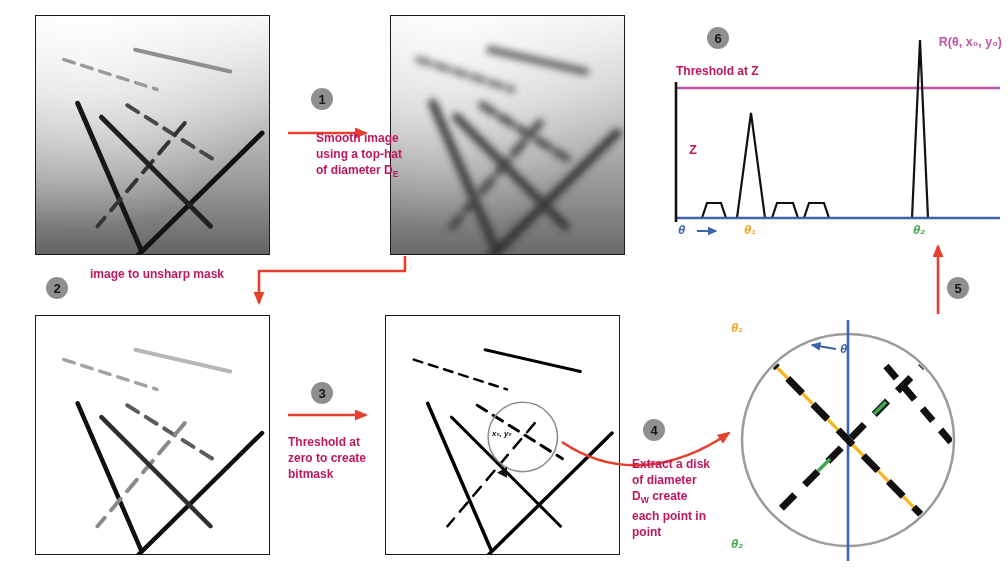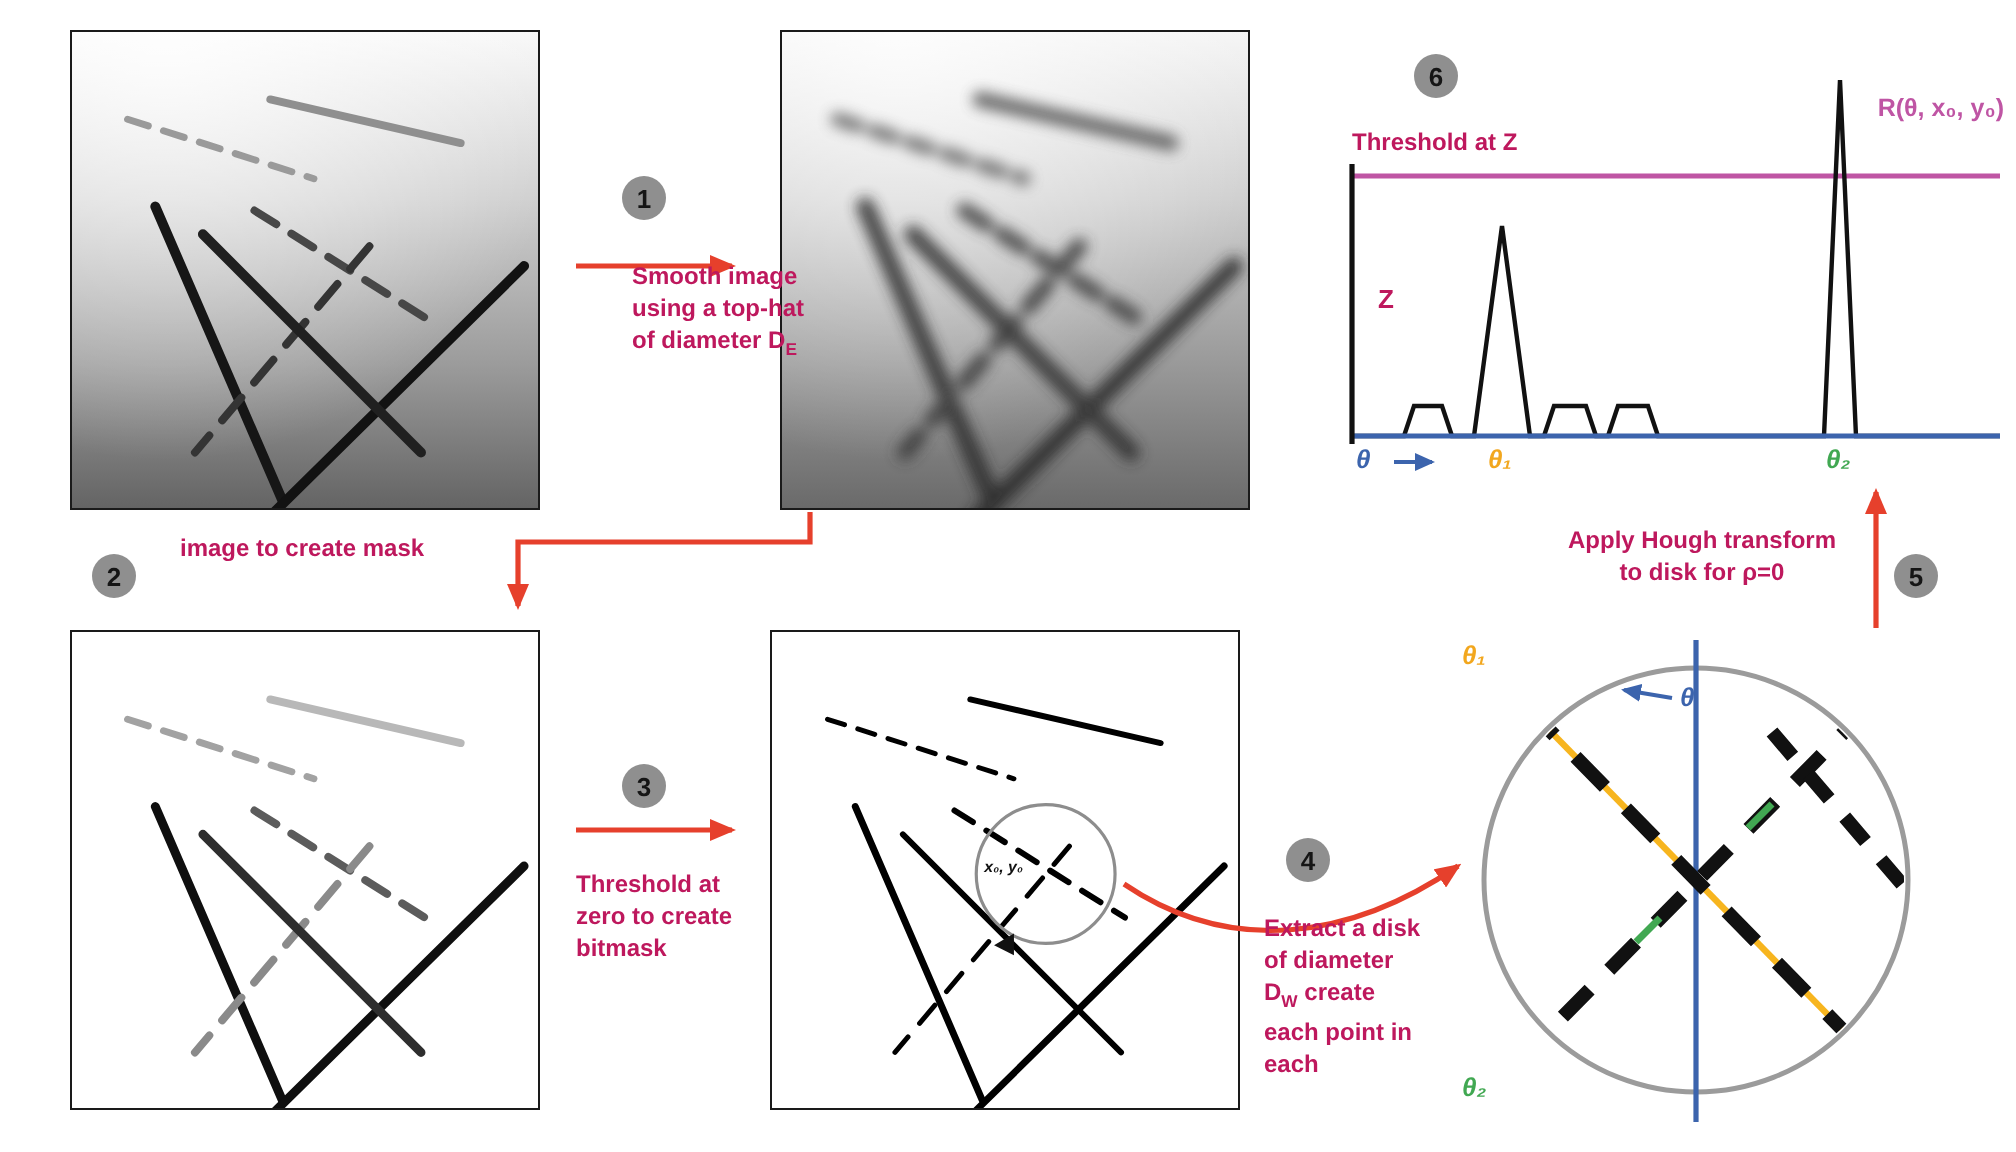--- a/index.html
+++ b/index.html
@@ -14,21 +14,21 @@
   .panel svg{display:block;width:100%;height:100%;}
   .overlay{position:absolute;left:0;top:0;pointer-events:none;}
   .badge{position:absolute;width:22px;height:22px;border-radius:50%;
          background:var(--badge);color:#151515;font-weight:bold;font-size:13px;
          display:flex;align-items:center;justify-content:center;}
   .lbl{position:absolute;font-weight:bold;font-size:12px;line-height:16px;color:#be185d;}
   .lbl.center{text-align:center;}
   .lbl.right{text-align:right;}
   .sym{position:absolute;font-weight:bold;font-size:13px;font-style:italic;line-height:15px;}
   .c-blue{color:var(--blue);} .c-orange{color:var(--orange);} .c-green{color:var(--green);}
-  .c-magenta{color:var(--magenta);margin-top:12px;}
+  .c-magenta{color:var(--magenta);}
   sub{font-size:0.72em;}
   .sk-red{stroke:var(--red);} .fl-red{fill:var(--red);}
   .sk-blue{stroke:var(--blue);} .fl-blue{fill:var(--blue);}
   .sk-magenta{stroke:var(--magenta);}
   .sk-orange{stroke:var(--yellow);}
   .sk-green{stroke:var(--green);}
   .aw{stroke-width:2.6;fill:none;}
 </style>
 </head>
 <body>
@@ -188,41 +188,37 @@
       <span>6</span>
     </div>
 
   <div class="lbl" style="left:288px;top:130px;width:120px;margin-left:28px;">
     <div>Smooth image</div>
     <div>using a top-hat</div>
     <div><span>of diameter D</span><sub>E</sub></div>
   </div>
 
   <div class="lbl" style="left:90px;top:266px;width:170px;">
-    <div>image to create mask</div>
+    <div>image to unsharp mask</div>
   </div>
 
   <div class="lbl" style="left:288px;top:434px;width:120px;">
     <div>Threshold at</div>
     <div>zero to create</div>
     <div>bitmask</div>
   </div>
 
   <div class="lbl" style="left:632px;top:456px;width:110px;">
     <div>Extract a disk</div>
     <div>of diameter</div>
     <div><span>D</span><sub>W</sub><span> create</span></div>
     <div>each point in</div>
-    <div>each</div>
-  </div>
-
-  <div class="lbl center" style="left:770px;top:262px;width:162px;">
-    <div>Apply Hough transform</div>
-    <div>to disk for ρ=0</div>
-  </div>
+    <div>point</div>
+  </div>
+
 
   <div class="lbl" style="left:676px;top:63px;width:120px;">
     <div>Threshold at Z</div>
   </div>
 
   <div class="lbl" style="left:689px;top:142px;font-size:13px;">Z</div>
   <div class="lbl right c-magenta" style="left:856px;top:34px;width:146px;font-size:12.5px;">R(θ, x₀, y₀)</div>
   <div class="sym c-blue" style="left:678px;top:222px;">θ</div>
   <div class="sym c-orange" style="left:744px;top:222px;">θ₁</div>
   <div class="sym c-green" style="left:913px;top:222px;">θ₂</div>

